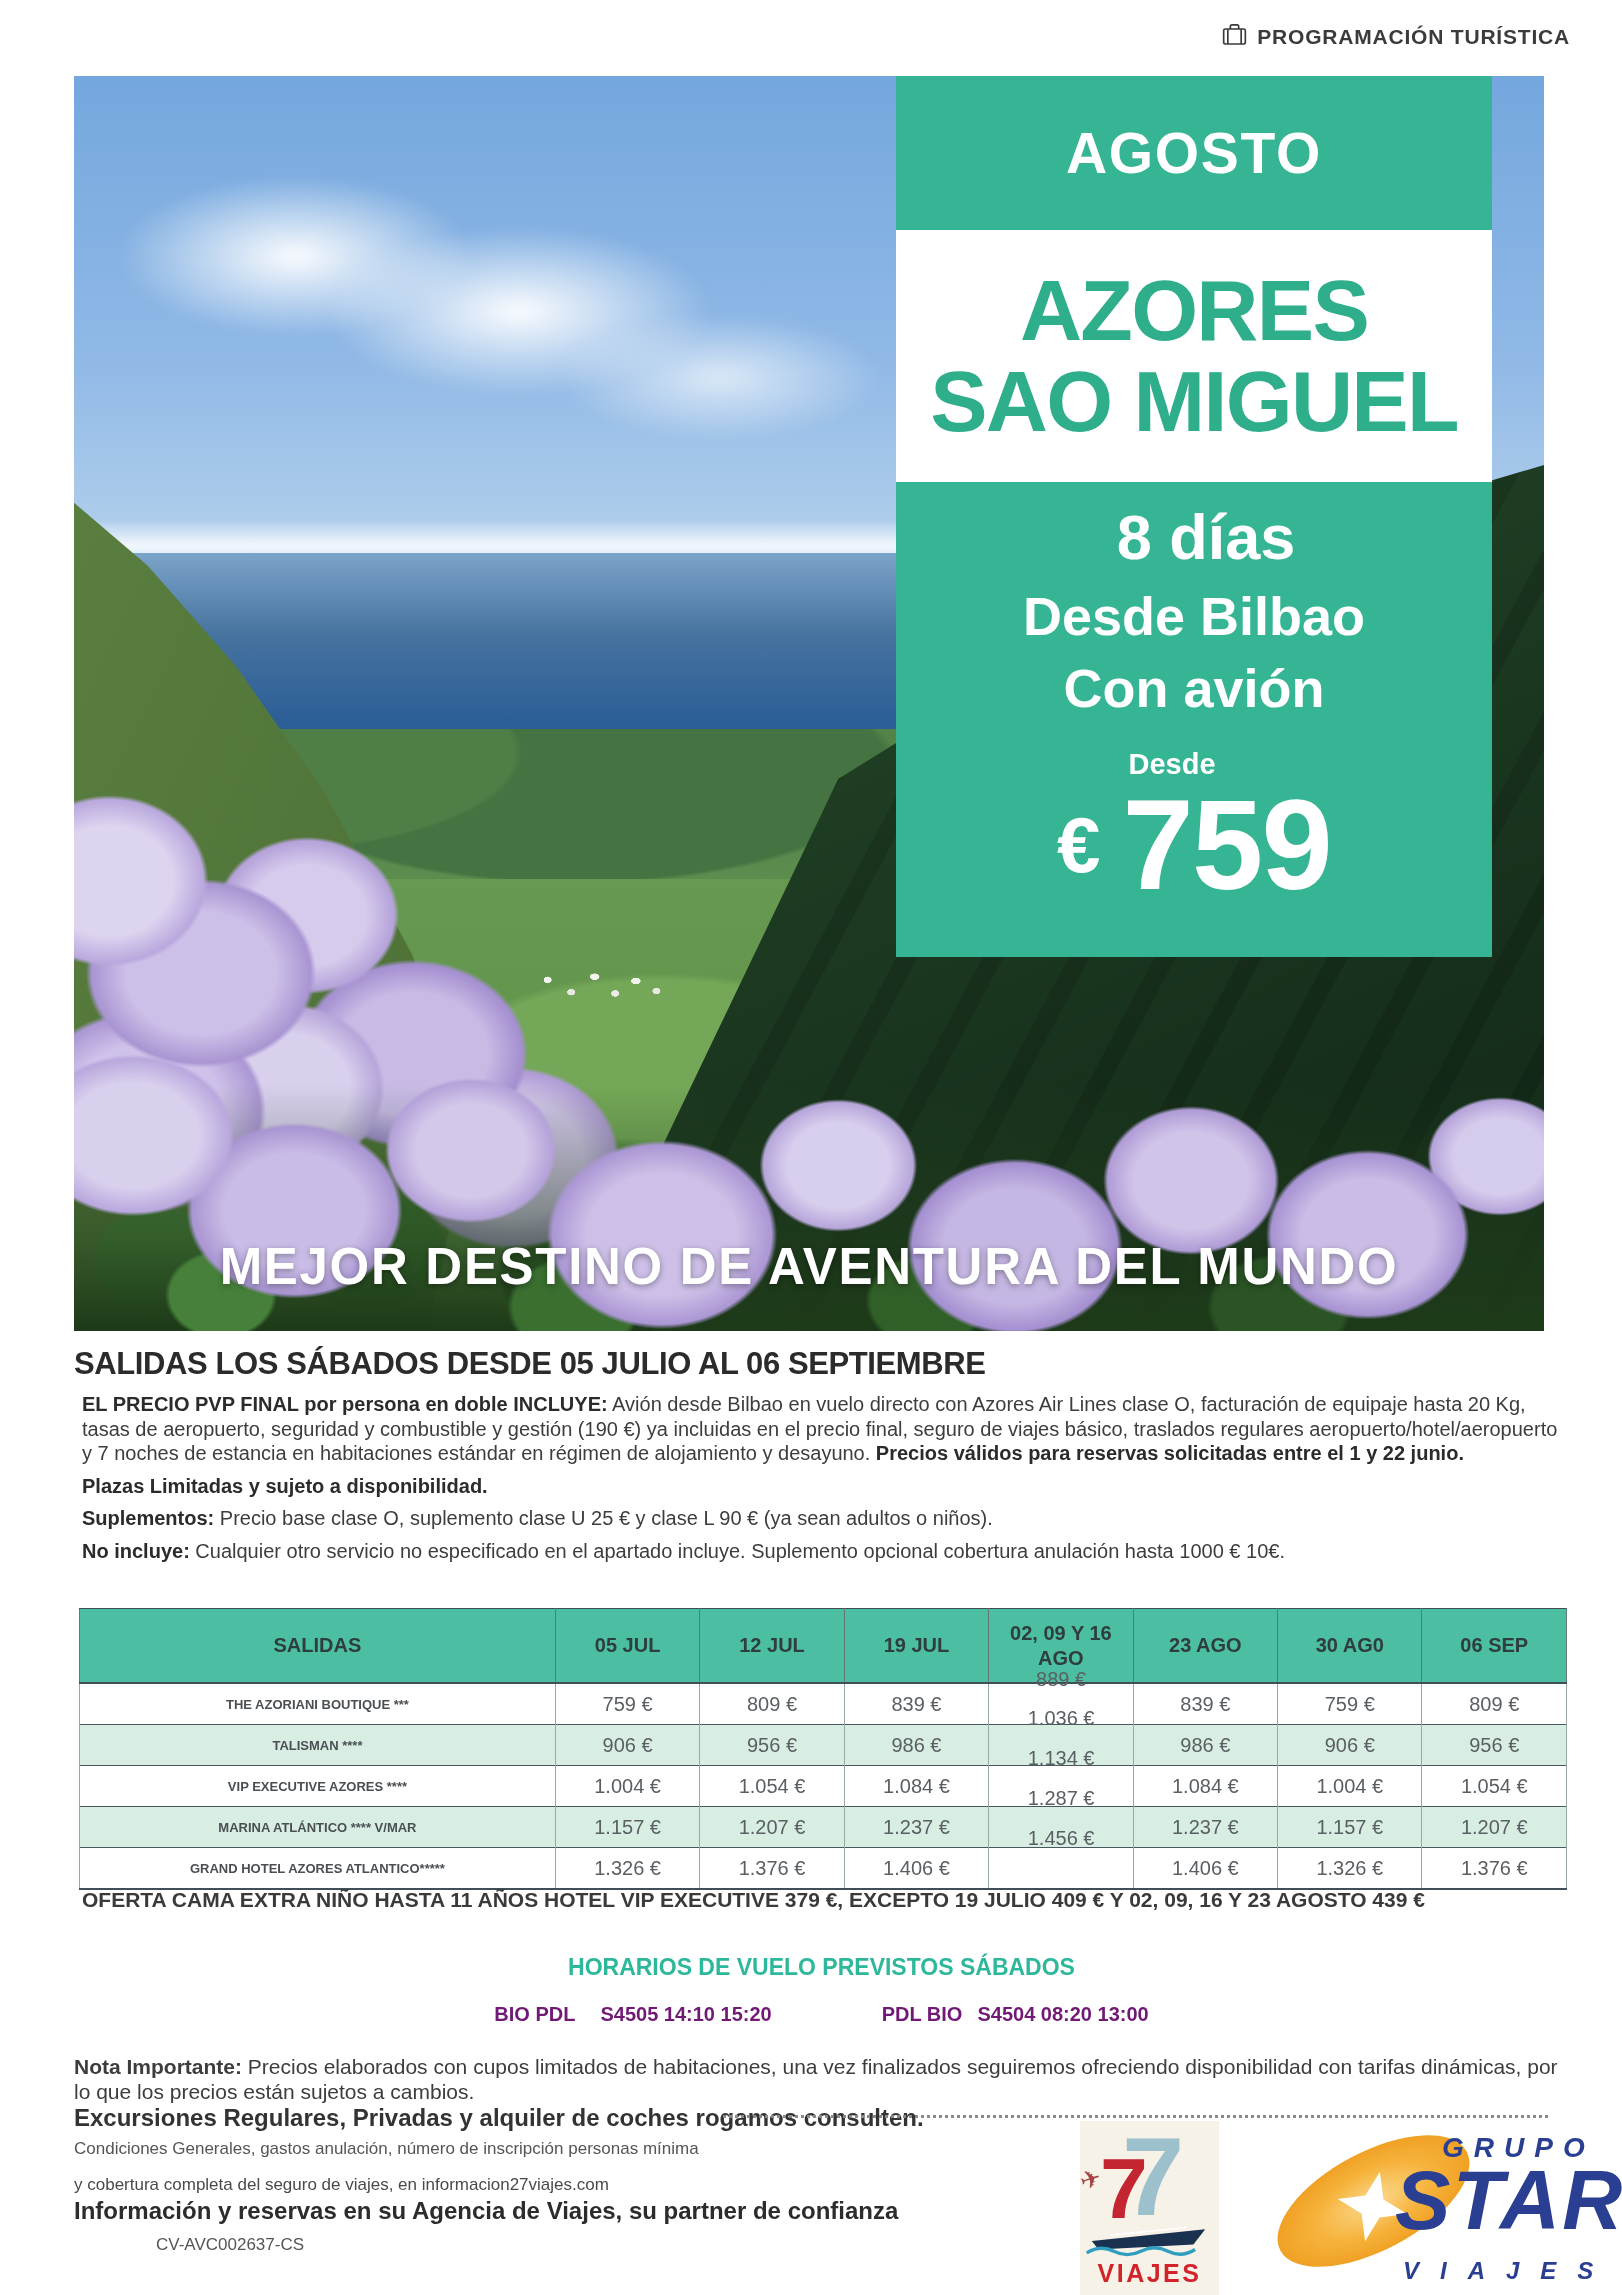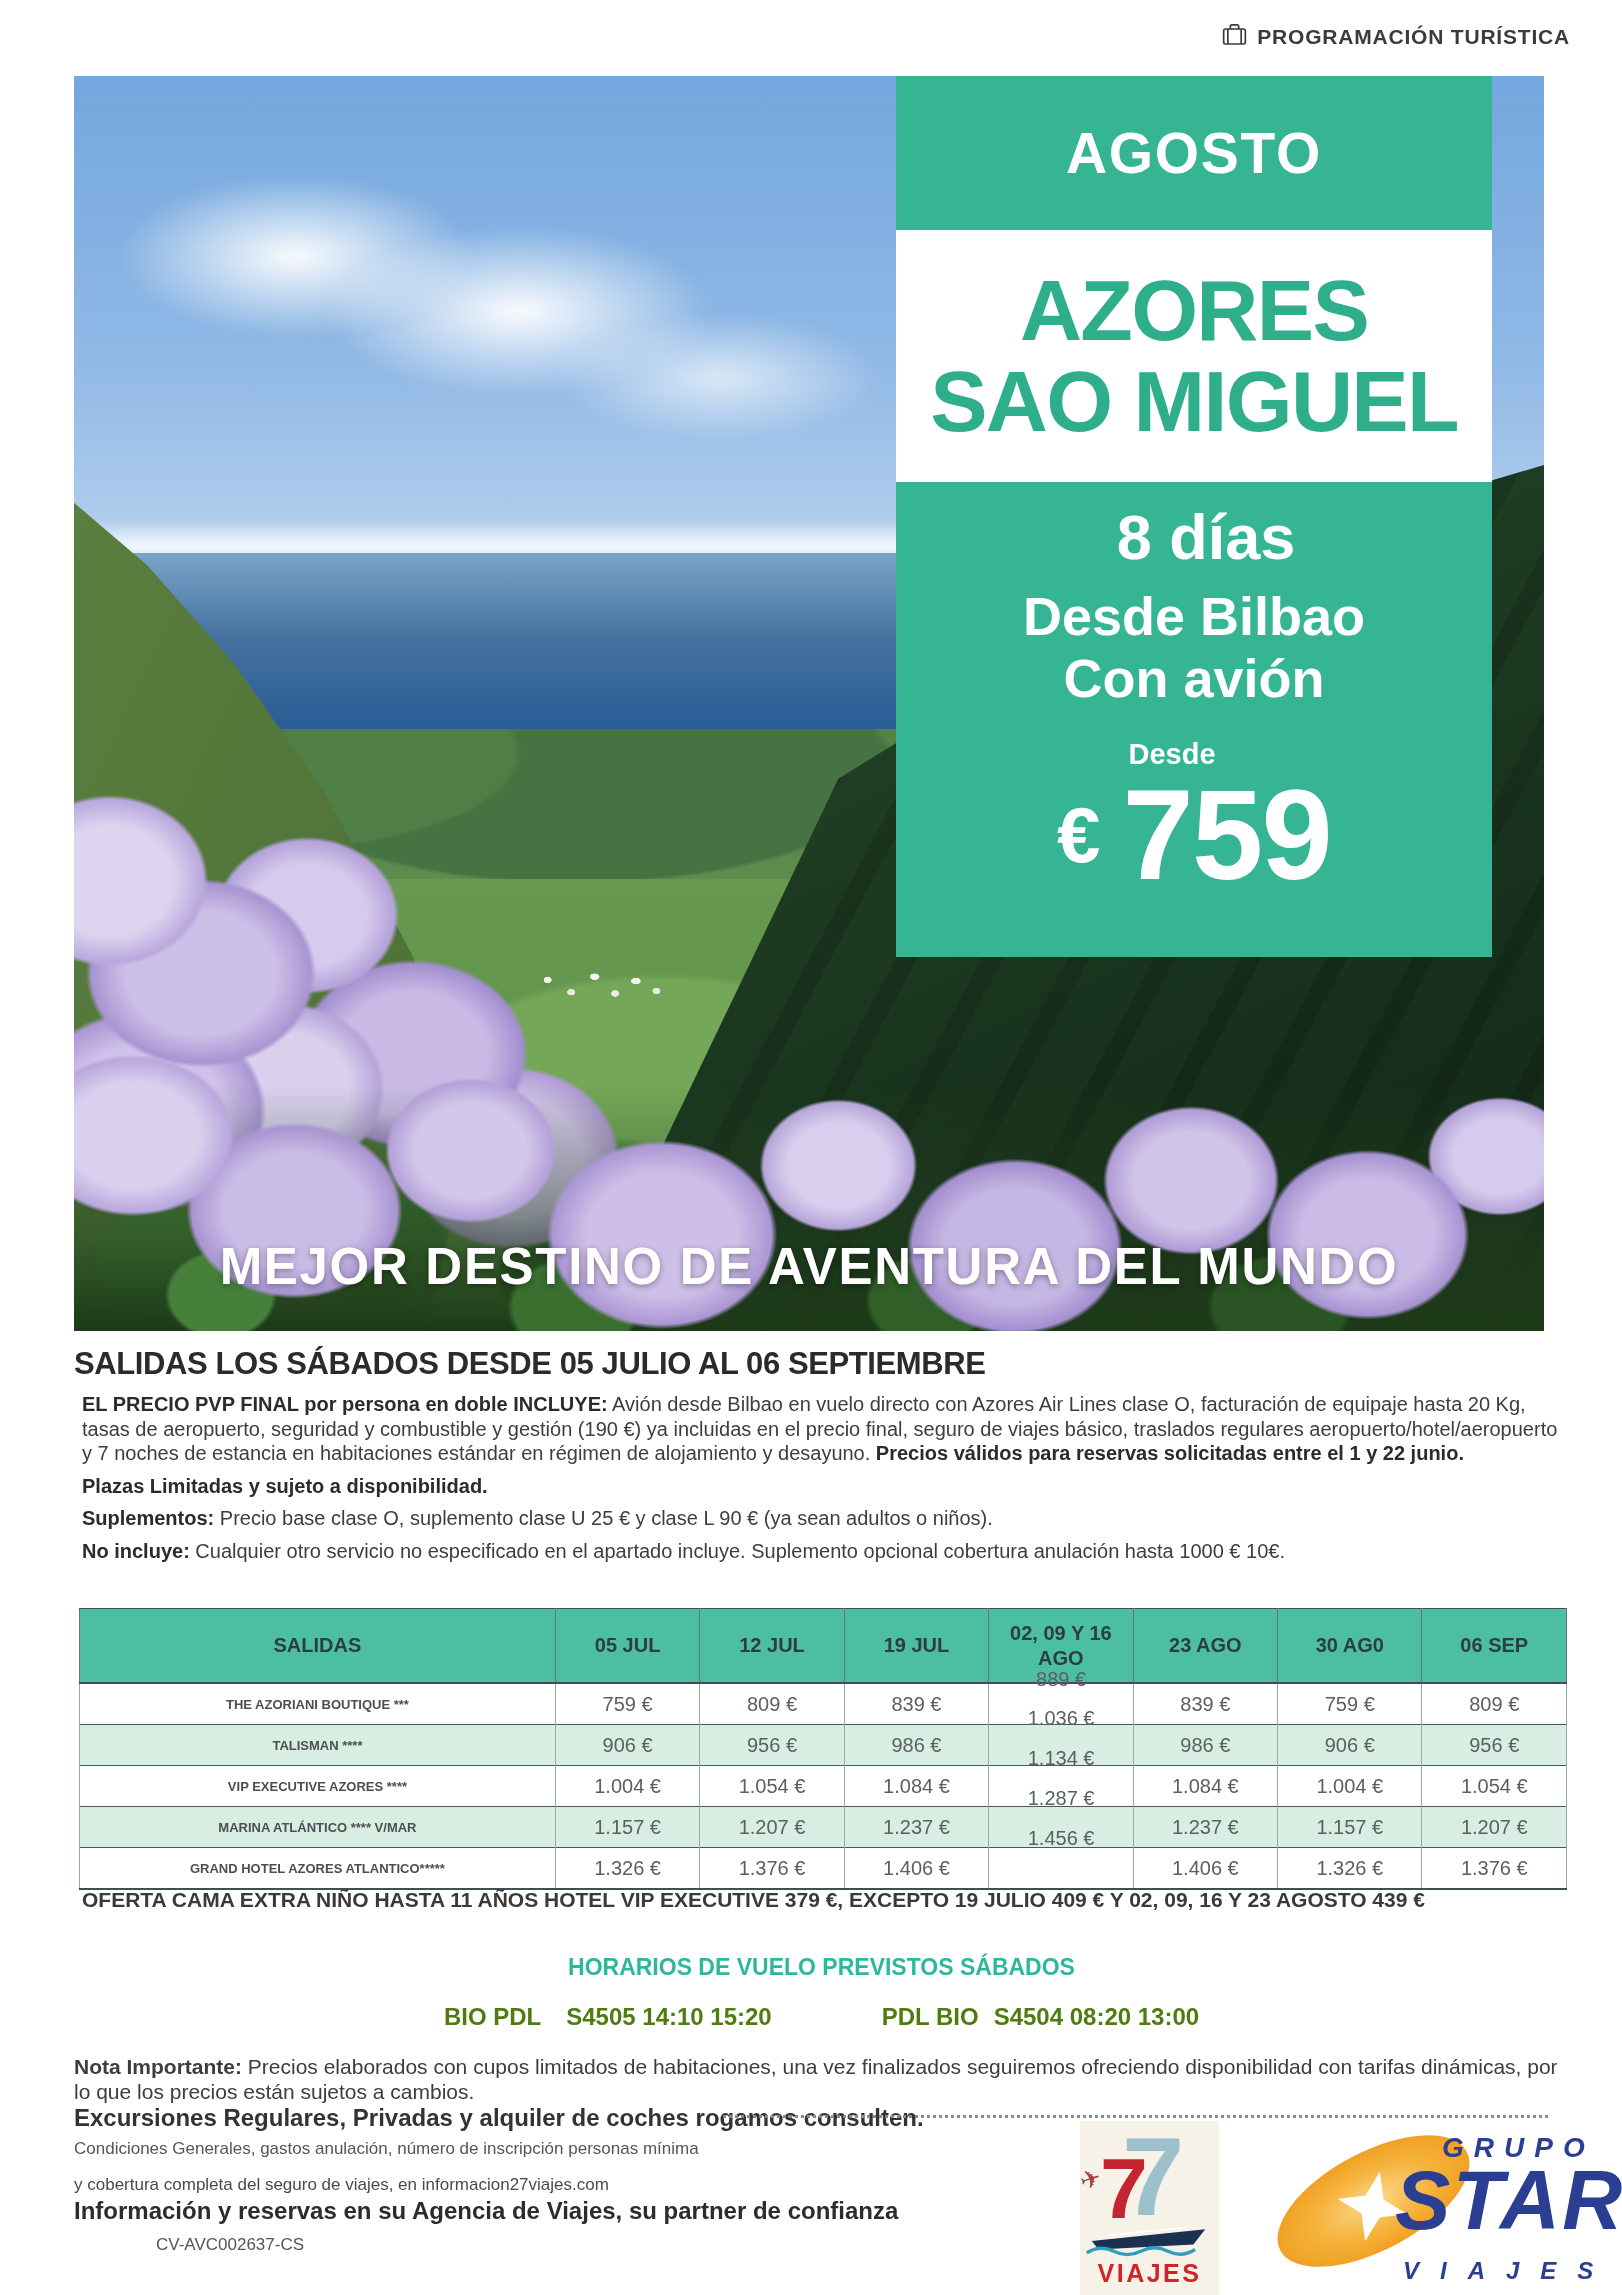--- a/index.html
+++ b/index.html
@@ -89,21 +89,21 @@
 
   
   .hero{position:absolute;left:822px;top:0;width:596px;height:881px;}
   .hero-season{height:154px;background:#35b593;display:flex;align-items:center;justify-content:center;
      color:#ffffff;font-size:57px;font-weight:bold;letter-spacing:1.7px;}
   .hero-title{height:252px;background:#ffffff;display:flex;flex-direction:column;align-items:center;justify-content:center;
      color:#2fae8c;font-size:86px;font-weight:bold;line-height:1.06;letter-spacing:-1.7px;}
   .hero-sub{height:475px;background:#35b593;color:#ffffff;text-align:center;}
   .hero-duration{padding-top:18.6px;font-size:63px;font-weight:bold;padding-left:24px;}
   .hero-origin{margin-top:12px;font-size:54px;font-weight:bold;}
-  .hero-transport{font-size:54px;font-weight:bold;}
+  .hero-transport{margin-top:10px;font-size:54px;font-weight:bold;}
   .hero-from{margin-top:29px;font-size:29px;font-weight:600;transform:translateX(-22px);}
   .hero-price{margin-top:0;display:flex;align-items:center;justify-content:center;gap:22px;line-height:1;}
   .hero-currency{font-size:78px;font-weight:bold;}
   .hero-amount{font-size:128px;font-weight:bold;letter-spacing:-1.7px;}
 
   
   .intro{position:absolute;left:74px;top:1346px;width:1500px;}
   .intro h1{margin:0 0 10px 0;font-size:31px;font-weight:bold;color:#2b2b2b;letter-spacing:-0.4px;}
   .intro p{margin:8px;font-size:20px;line-height:24.5px;color:#3d3d3d;}
   .intro b{color:#2b2b2b;}
@@ -118,21 +118,21 @@
      border-left:0.8px solid #9aa8a2;border-right:0.8px solid #9aa8a2;border-top:1.7px solid #49585f;padding:0;}
   tbody tr:last-child td{border-bottom:2.5px solid #3f4e57;}
   tbody td.hotel{font-weight:bold;color:#4a4f53;font-size:13px;}
   tbody tr.alt td{background:#d8eee3;}
   .ago-val{position:absolute;left:66%;transform:translate(-50%,-55%);font-size:20px;color:#5a5f63;white-space:nowrap;}
 
   
   .offer{position:absolute;left:82px;top:1888px;font-size:21px;font-weight:bold;color:#3a3a3a;}
   .flights{position:absolute;left:74px;top:1954px;width:1495px;text-align:center;}
   .flights-title{color:#2eb89b;font-size:23px;font-weight:bold;}
-  .flights-row{margin-top:22px;font-size:24px;font-weight:bold;color:#4d7c0f;}
+  .flights-row{margin-top:22px;font-size:20px;font-weight:bold;color:#701a75;}
   .flights-row .r1{margin-right:25px;}
   .flights-row .d1{margin-right:110px;}
   .flights-row .r2{margin-right:15px;}
   .nota{position:absolute;left:74px;top:2054px;width:1500px;font-size:21px;line-height:25px;color:#3d3d3d;}
   .excursiones{position:absolute;left:74px;top:2104px;font-size:24px;font-weight:bold;color:#333333;}
   .dotline{position:absolute;left:723px;top:2115px;width:825px;border-top:3.4px dotted #8a8a8a;}
   .condiciones{position:absolute;left:74px;top:2139px;font-size:17px;color:#555555;}
   .cobertura{position:absolute;left:74px;top:2175px;font-size:17px;color:#4a4a4a;}
   .info-reservas{position:absolute;left:74px;top:2197px;font-size:24px;font-weight:bold;color:#2c2c2c;}
   .ref{position:absolute;left:156px;top:2235px;font-size:17px;color:#555555;}

